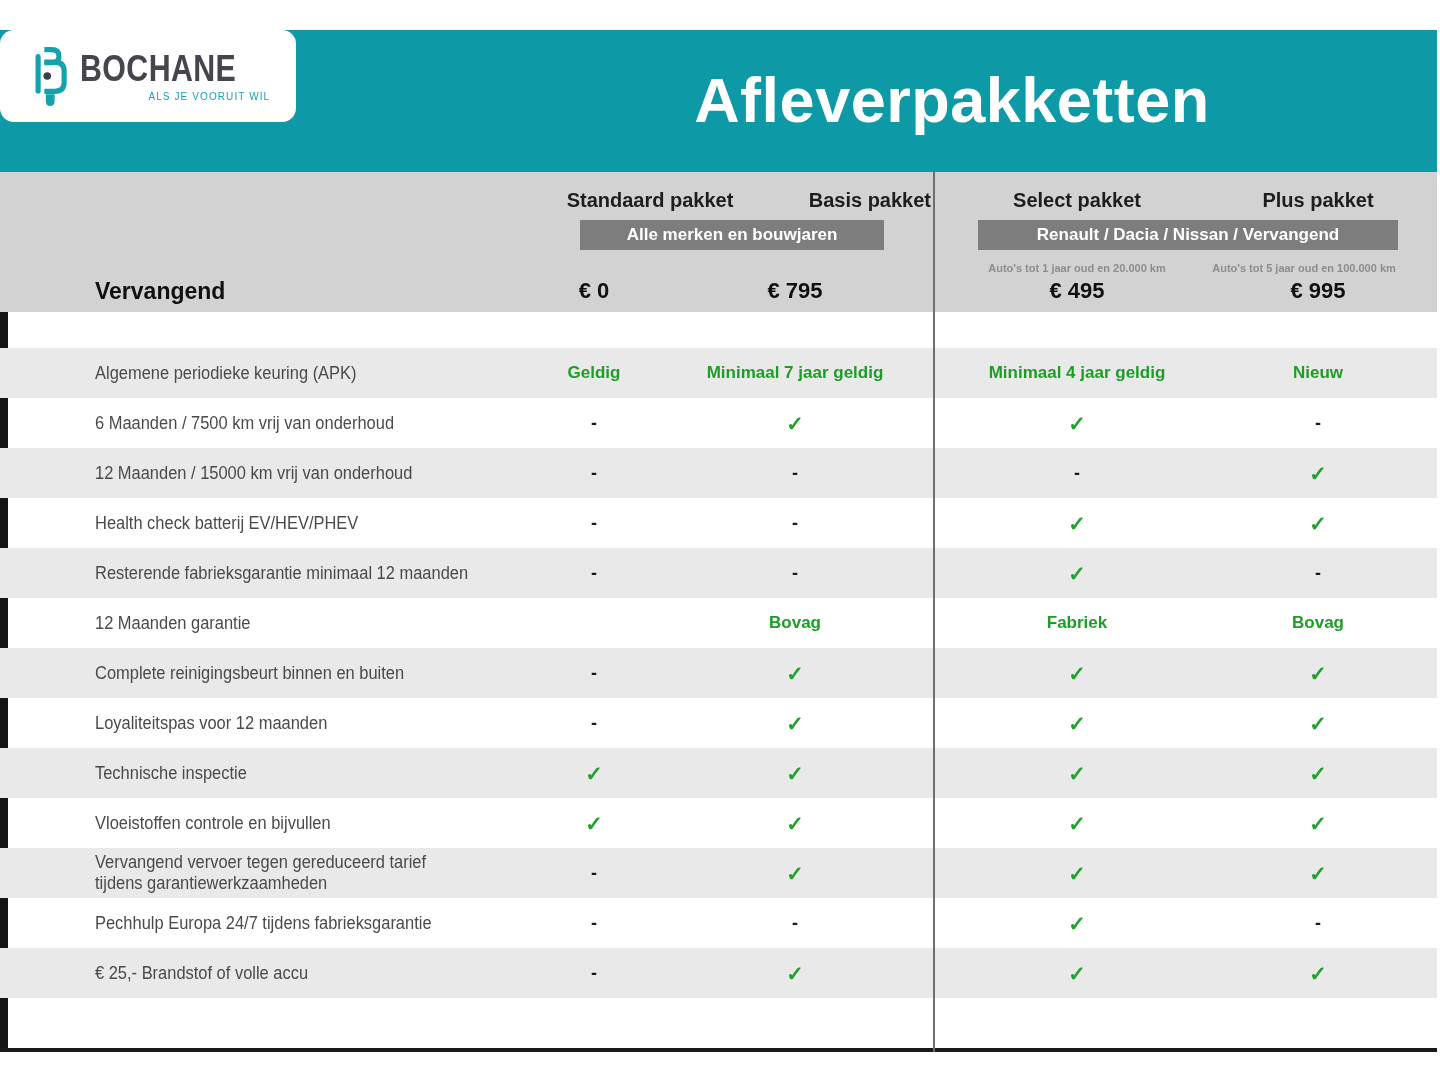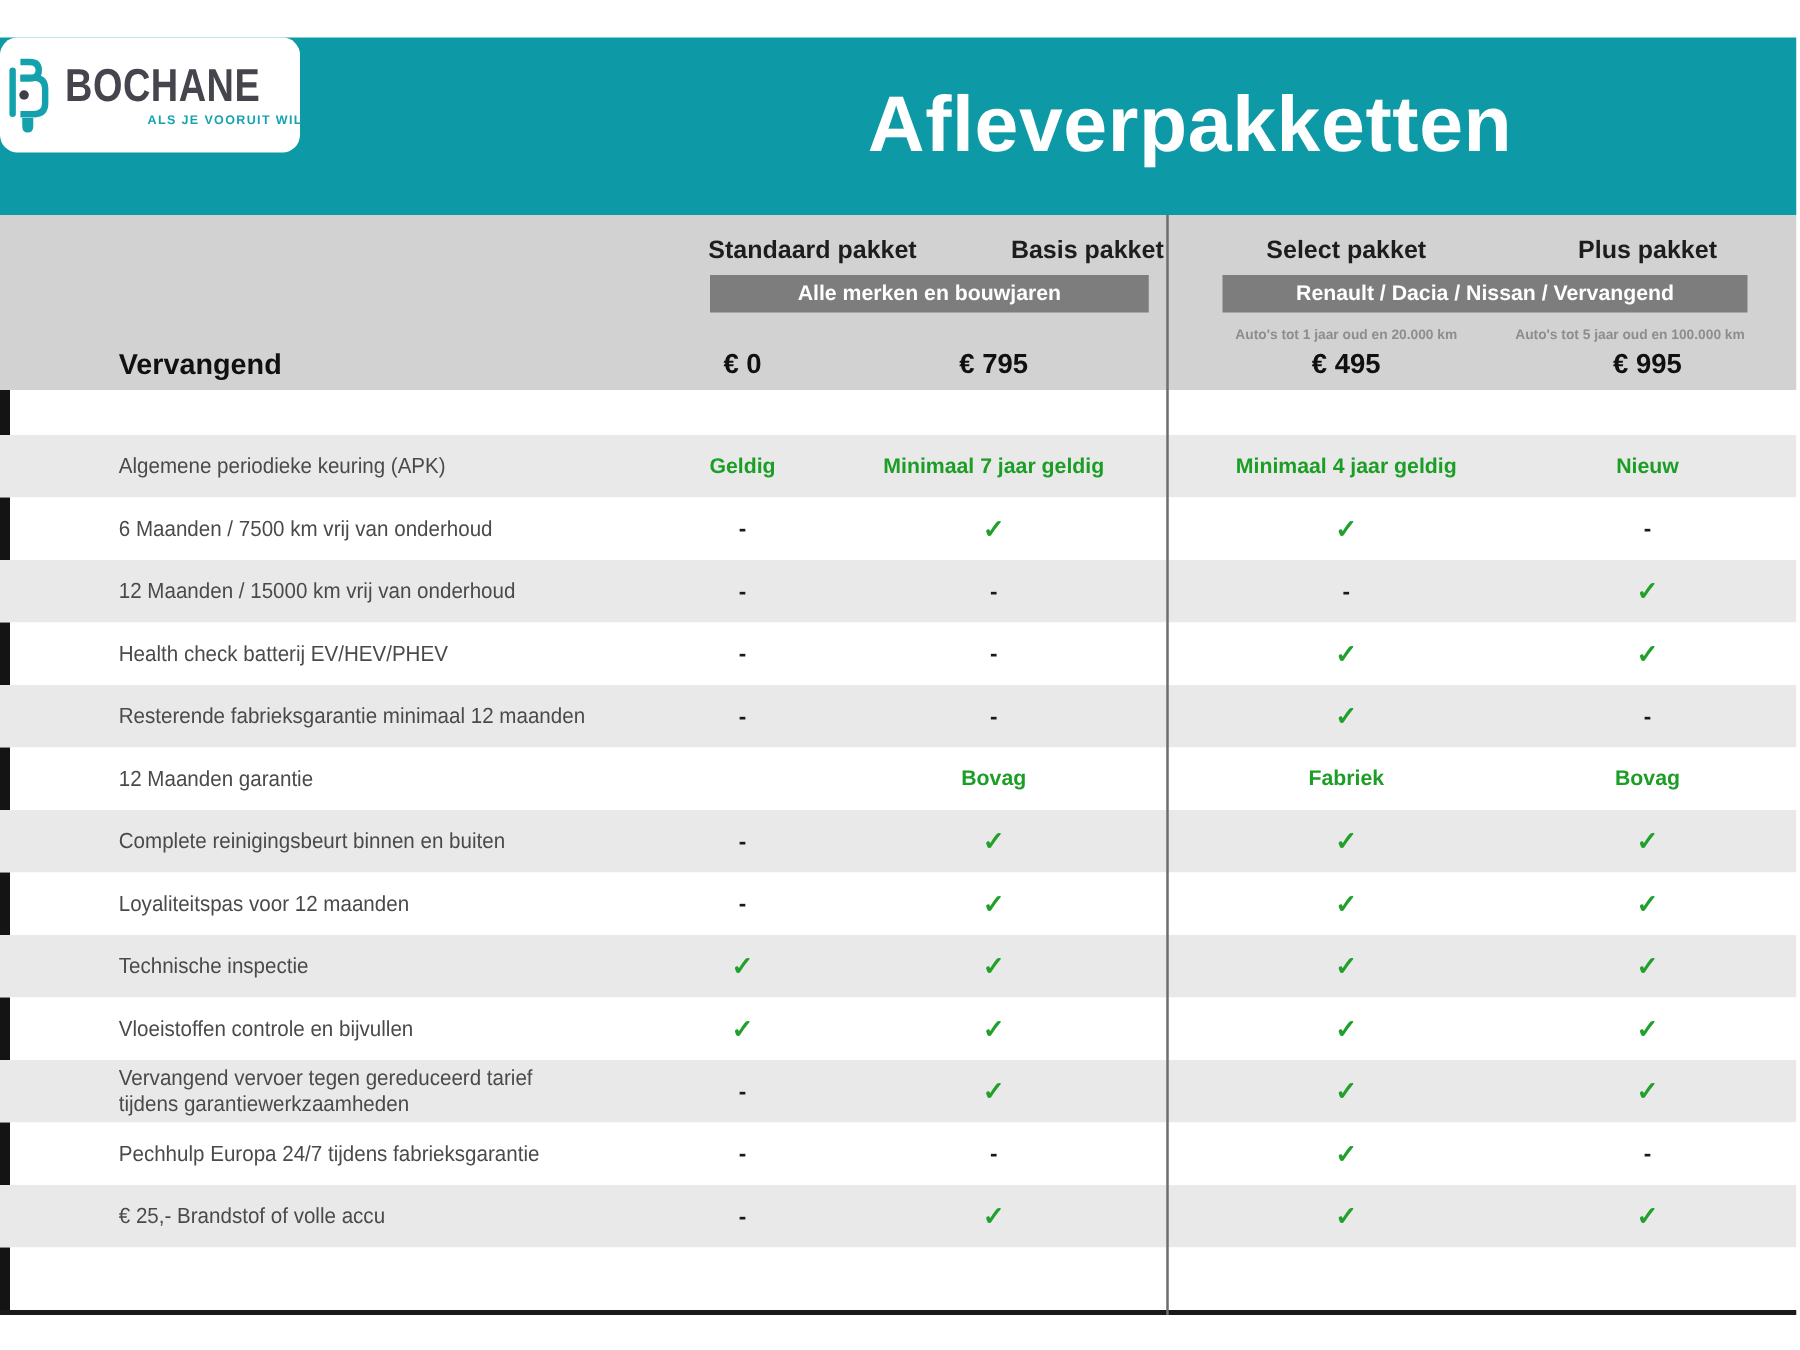--- a/index.html
+++ b/index.html
@@ -3,38 +3,38 @@
 <meta charset="utf-8">
 <style>
   html,body{margin:0;padding:0;background:#ffffff;}
   body{width:1440px;height:1080px;position:relative;overflow:hidden;
        font-family:"Liberation Sans", sans-serif;-webkit-font-smoothing:antialiased;}
 
   .abs{position:absolute;}
 
   
   .teal-band{top:30px;left:0;width:1437px;height:142px;background:#0d99a6;}
-  .logo-card{top:53px;left:90px;width:240px;height:92px;background:#ffffff;border-radius:14px;
+  .logo-card{top:53px;left:90px;width:296px;height:92px;background:#ffffff;border-radius:14px;
              display:flex;align-items:center;justify-content:center;gap:10px;}
   .logo-icon{width:44px;height:74px;flex:0 0 auto;}
   .wordmark-wrap{display:flex;flex-direction:column;align-items:flex-end;}
   .wordmark{font-size:37px;font-weight:700;color:#45454d;letter-spacing:0.5px;
             transform:scaleX(0.82);transform-origin:left center;white-space:nowrap;line-height:1;}
-  .tagline{font-size:10px;font-weight:700;color:#15a3b1;letter-spacing:1.1px;margin-top:4px;white-space:nowrap;}
+  .tagline{font-size:10px;font-weight:400;color:#15a3b1;letter-spacing:1.1px;margin-top:4px;white-space:nowrap;}
   .page-title{top:30px;left:467px;width:970px;height:140px;display:flex;align-items:center;justify-content:center;
               color:#ffffff;font-size:63px;font-weight:800;letter-spacing:0.5px;white-space:nowrap;}
 
   
   .header-band{top:172px;left:0;width:1437px;height:140px;background:#d2d2d2;}
   .pkg-name{position:absolute;top:14px;width:260px;height:28px;line-height:28px;text-align:center;
             font-size:20px;font-weight:700;color:#1d1d1d;white-space:nowrap;}
   .n1{left:520px;} .n2{left:671px;text-align:right;} .n3{left:947px;} .n4{left:1188px;}
   .badge{position:absolute;top:48px;height:30px;line-height:30px;background:#7d7d7d;color:#ffffff;
          text-align:center;font-size:17px;font-weight:700;white-space:nowrap;}
-  .badge-left{left:568px;width:351px;}
+  .badge-left{left:580px;width:304px;}
   .badge-right{left:978px;width:420px;}
   .pkg-note{position:absolute;top:89px;width:260px;height:14px;line-height:14px;text-align:center;
             font-size:11px;font-weight:700;color:#8d8d8d;white-space:nowrap;}
   .note3{left:947px;} .note4{left:1174px;}
   .pkg-price{position:absolute;top:104px;width:260px;height:30px;line-height:30px;text-align:center;
              font-size:22px;font-weight:700;color:#101010;white-space:nowrap;}
   .p1{left:464px;} .p2{left:665px;} .p3{left:947px;} .p4{left:1188px;}
   .totaal{position:absolute;top:104px;left:95px;height:30px;line-height:30px;
           font-size:23px;font-weight:700;color:#101010;}
 

